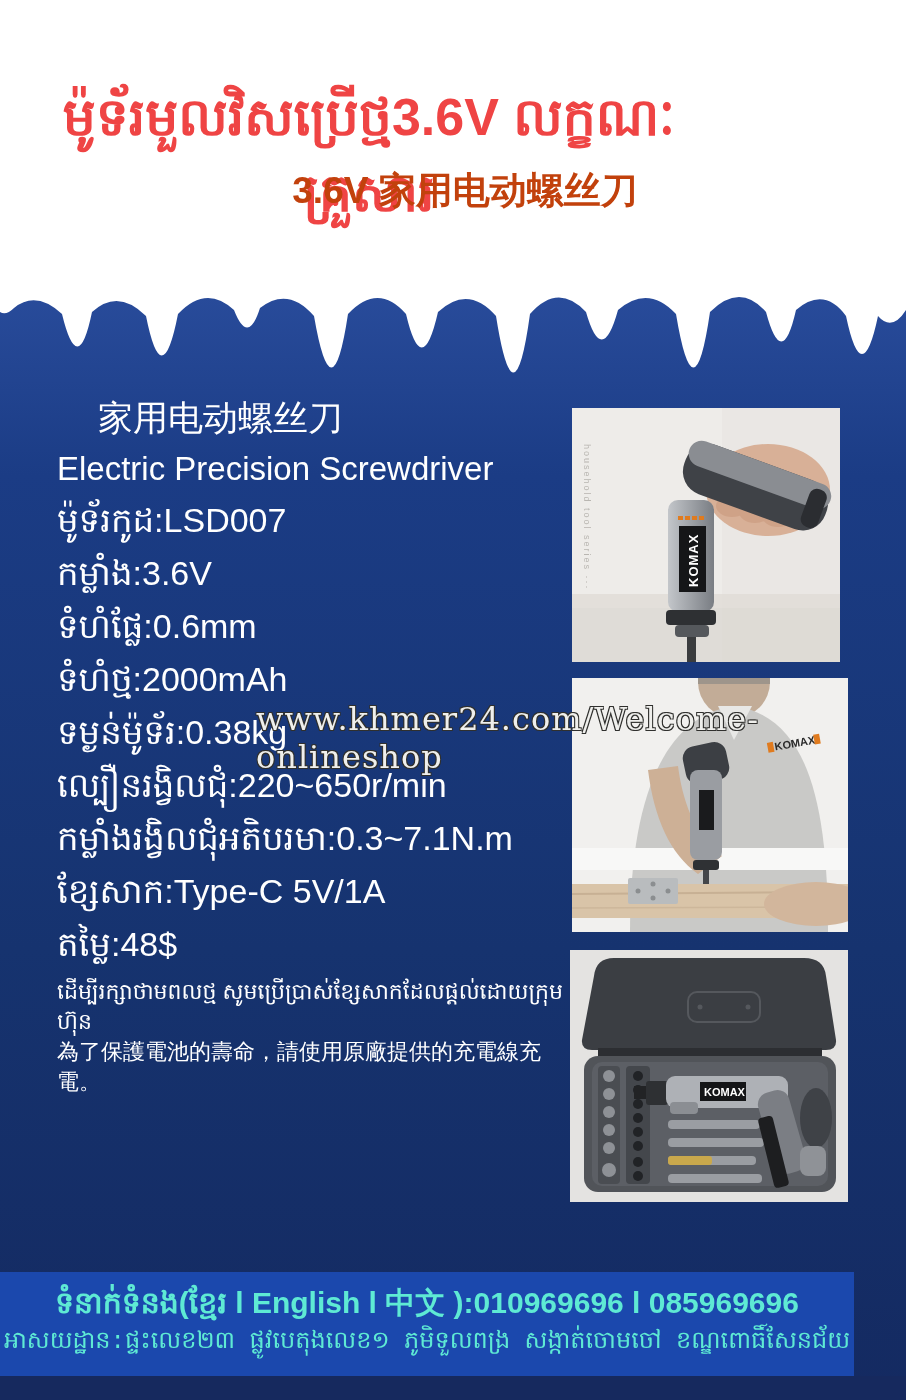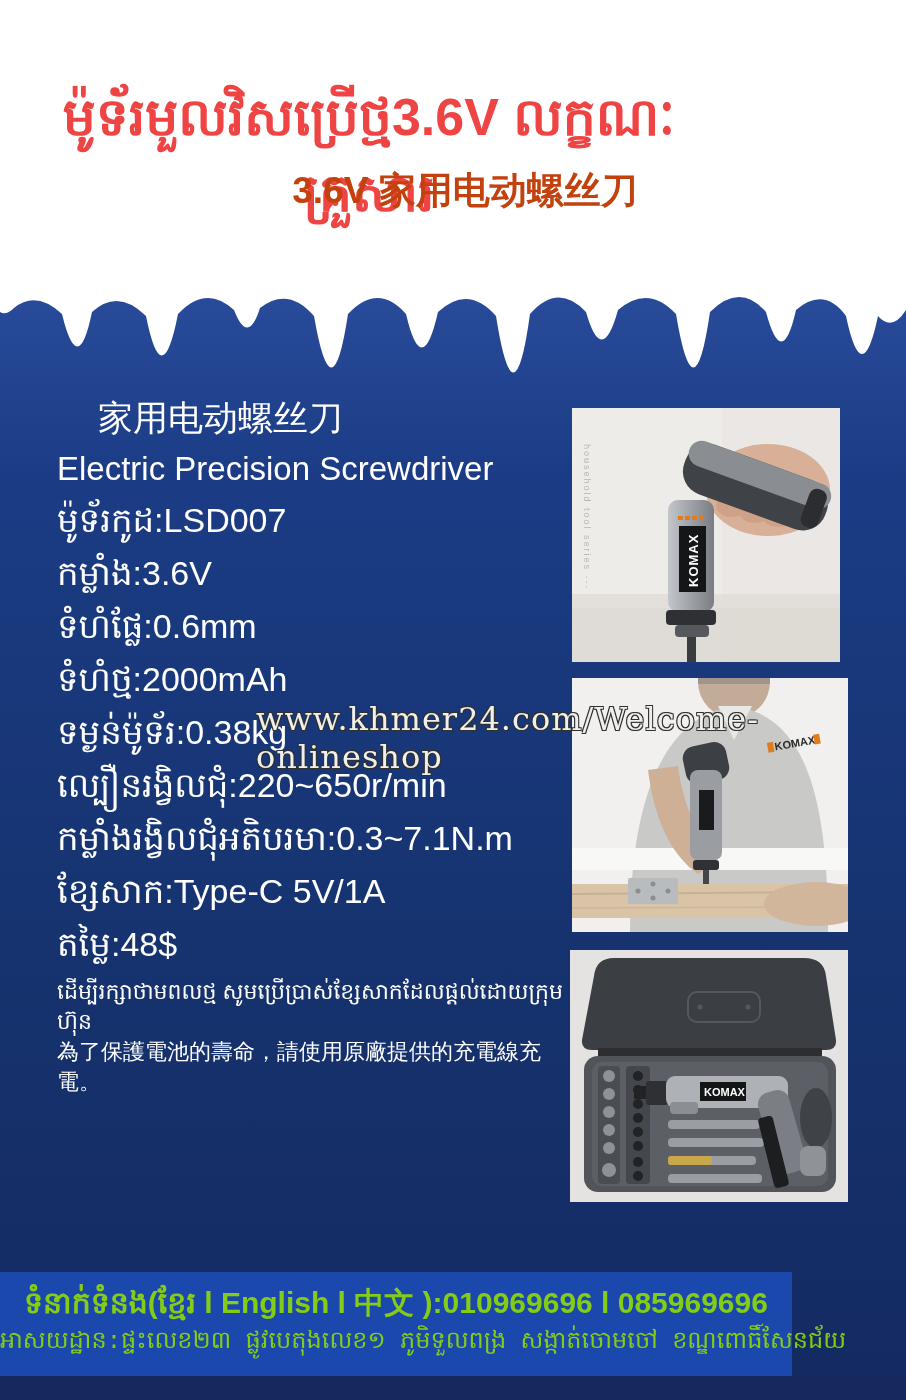--- a/index.html
+++ b/index.html
@@ -41,22 +41,22 @@
     text-shadow:1px 1px 0 #30302e,-1px -1px 0 #30302e,1px -1px 0 #30302e,-1px 1px 0 #30302e;
   }
   
   .photo{position:absolute;z-index:10;}
   .photo1{left:572px;top:408px;width:268px;height:254px;}
   .photo2{left:572px;top:678px;width:276px;height:254px;}
   .photo3{left:570px;top:950px;width:278px;height:252px;}
   .photo svg{display:block;}
   
   .footer{
-    position:absolute;left:0;top:1272px;width:792px;height:104px;
-    background:#1b48ad;color:#84cc16;text-align:center;z-index:20;
+    position:absolute;left:0;top:1272px;width:854px;height:104px;
+    background:#1b48ad;color:#5eead4;text-align:center;z-index:20;
   }
   .footer .contact{margin-top:10px;font-size:30px;font-weight:bold;line-height:42px;white-space:nowrap;}
   .footer .address{font-size:24px;line-height:36px;white-space:nowrap;font-family:Liberation Mono, monospace;}
   .bottom-strip{
     position:absolute;left:0;top:1376px;width:906px;height:24px;
     background:#16295e;z-index:21;
   }
 </style>
 </head>
 <body>

